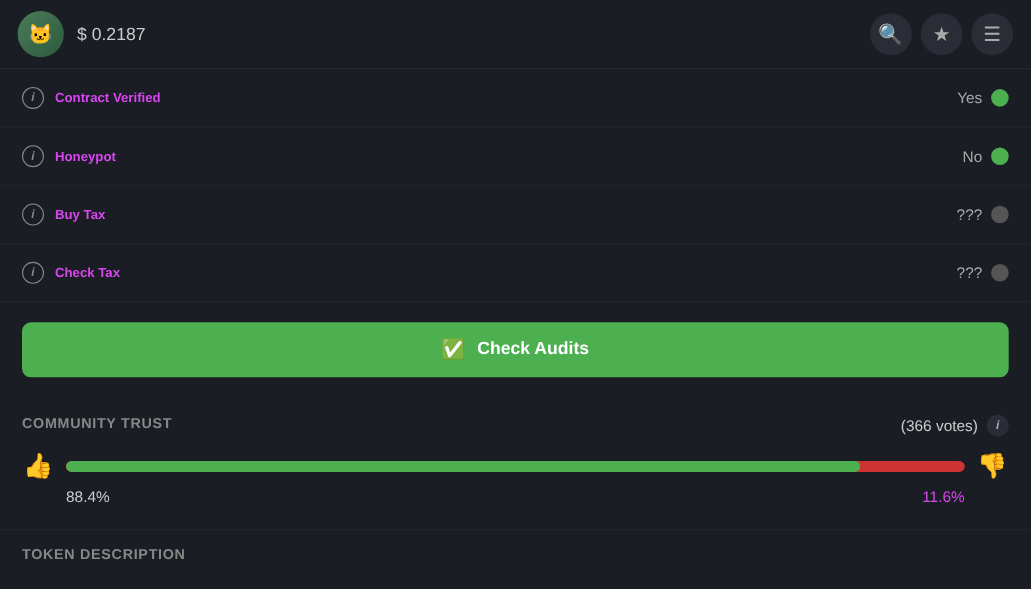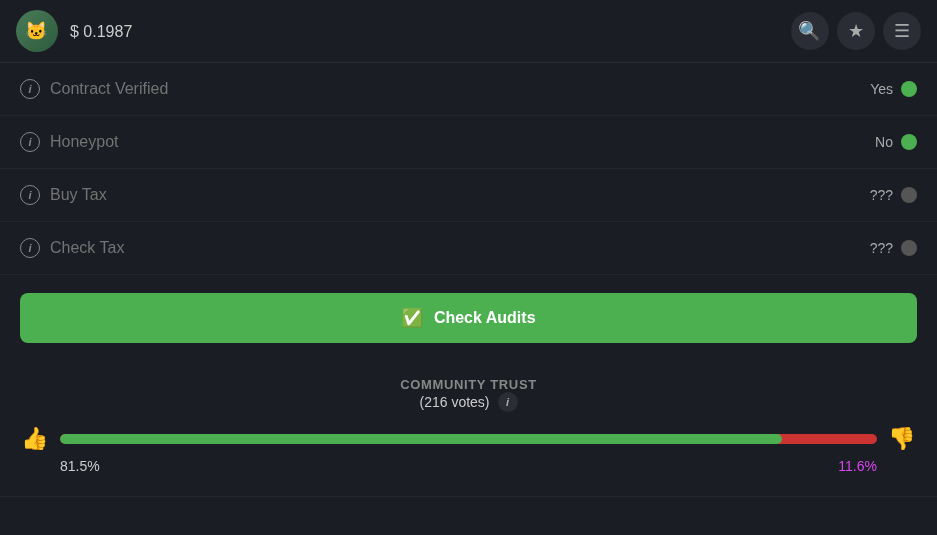--- a/index.html
+++ b/index.html
@@ -97,22 +97,23 @@
       display: flex;
       align-items: center;
       justify-content: center;
       color: #888;
       font-size: 11px;
       font-style: italic;
       font-weight: bold;
       flex-shrink: 0;
     }
     .info-label {
-      font-size: 16px;
-      color: #737373;
+      font-size: 12px;
+      color: #d946ef;
+      font-weight: bold;
     }
     .info-row-right {
       display: flex;
       align-items: center;
       gap: 8px;
     }
     .status-text {
       font-size: 14px;
       color: #aaa;
     }
@@ -144,24 +145,22 @@
     .shield-check {
       font-size: 18px;
     }
 
     
     .community-trust {
       padding: 16px 20px 8px 20px;
     }
     .trust-header {
       display: flex;
-      align-items: center;
       justify-content: space-between;
       margin-bottom: 14px;
-      flex-direction: column;
     }
     .trust-title {
       font-size: 13px;
       font-weight: 700;
       color: #888;
       letter-spacing: 0.05em;
     }
     .trust-votes {
       display: flex;
       align-items: center;
@@ -246,21 +245,21 @@
   </style>
 </head>
 <body>
 
 <div class="header">
   <div class="header-left">
     <div class="avatar">🐱</div>
     <div>
       <div class="token-price">
         <span>$</span>
-        <span>0.1987</span>
+        <span>0.2187</span>
       </div>
     </div>
   </div>
   <div class="header-right">
     <button class="header-icon-btn" title="Search">
       <span>🔍</span>
     </button>
     <button class="header-icon-btn" title="Favorite">
       <span>★</span>
     </button>
@@ -318,36 +317,37 @@
 
   <button class="check-audits-btn">
     <span class="shield-check">✅</span>
     <span>Check Audits</span>
   </button>
 
   <div class="community-trust">
     <div class="trust-header">
       <span class="trust-title">COMMUNITY TRUST</span>
       <div class="trust-votes">
-        <span class="trust-votes-text">(216 votes)</span>
+        <span class="trust-votes-text">(366 votes)</span>
         <div class="info-circle">i</div>
       </div>
     </div>
 
     <div class="trust-bar-row">
       <span class="thumb-icon">👍</span>
       <div class="bar-container">
         <div class="bar-fill" style="width: 88.4%;"></div>
       </div>
       <span class="thumb-icon">👎</span>
     </div>
 
     <div class="trust-percentages">
-      <span class="pct-left">81.5%</span>
+      <span class="pct-left">88.4%</span>
       <span class="pct-right">11.6%</span>
     </div>
   </div>
 
   <div class="token-description">
+    <div class="desc-title">TOKEN DESCRIPTION</div>
 
   </div>
 
 </div>
 
 </body></html>

